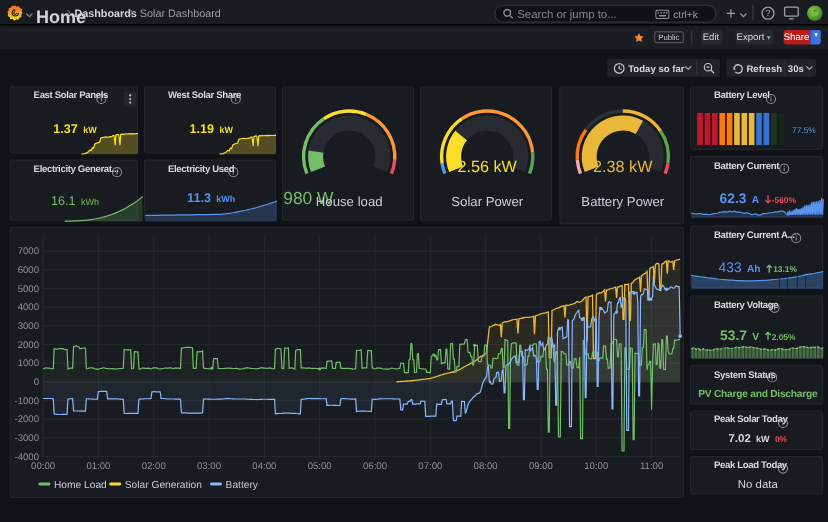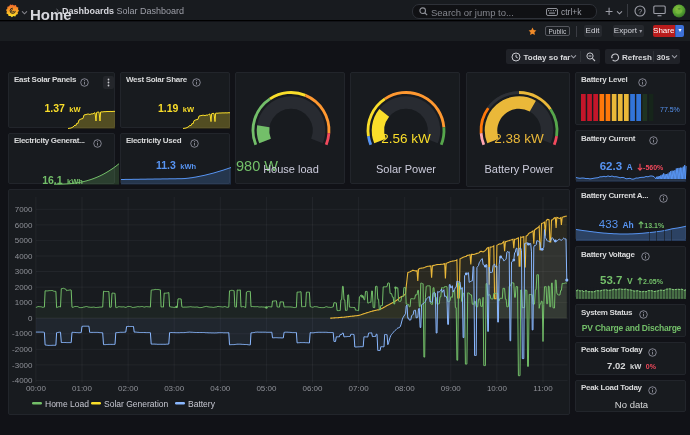--- a/index.html
+++ b/index.html
@@ -1,17 +1,17 @@
 <!DOCTYPE html>
 <html><head><meta charset="utf-8"><style>
 * { margin:0; padding:0; box-sizing:border-box; }
 body { width:690px; height:435px; background:#111217; font-family:"Liberation Sans",sans-serif; overflow:hidden; position:relative; color:#ccccdc; }
 .abs { position:absolute; }
 .panel { position:absolute; background:#181b1f; border:1px solid #22252b; border-radius:2px; }
-.ptitle { position:absolute; left:5px; top:2.5px; font-size:8px; font-weight:700; color:#d8d9da; letter-spacing:-0.3px; white-space:nowrap; }
+.ptitle { position:absolute; left:19px; top:2.5px; font-size:8px; font-weight:700; color:#d8d9da; letter-spacing:-0.3px; white-space:nowrap; }
 .ic { position:absolute; }
 .ax { font-size:8px; fill:#8e9097; font-family:"Liberation Sans",sans-serif; }
 .lg { font-size:8.5px; fill:#c8c9d3; font-family:"Liberation Sans",sans-serif; }
 </style></head><body>
 
 <div class="abs" style="left:0;top:0;width:690px;height:21px;background:#181b1f;border-bottom:1px solid #000;"></div>
 <svg class="abs" style="left:6px;top:4px" width="13" height="14" viewBox="0 0 13 14">
 <defs>
       <linearGradient id="gl" x1="0" y1="0" x2="0" y2="1">
         <stop offset="0" stop-color="#F4662B"></stop>
@@ -157,21 +157,21 @@
 <div class="ptitle">Electricity Generat...</div>
     <svg class="ic" style="left:83.5px;top:5px" width="9" height="9" viewBox="0 0 10 10">
       <circle cx="5" cy="5" r="4.2" fill="none" stroke="rgba(204,204,220,0.65)" stroke-width="1"></circle>
       <rect x="4.5" y="4.2" width="1" height="3" fill="rgba(204,204,220,0.65)"></rect>
       <rect x="4.5" y="2.4" width="1" height="1" fill="rgba(204,204,220,0.65)"></rect>
     </svg>
 <svg width="110" height="51" viewBox="0 0 110 51" style="position:absolute;left:0;top:0">
       <path d="M45.0 50.2 L46.0 50.2 L47.0 50.2 L48.0 50.2 L49.0 50.2 L50.0 50.2 L51.0 50.2 L52.0 50.1 L53.0 50.1 L54.0 50.1 L55.0 50.0 L56.0 50.0 L57.0 49.9 L58.0 49.9 L59.0 49.8 L60.0 49.7 L61.0 49.7 L62.0 49.6 L63.0 49.5 L64.0 49.4 L65.0 49.2 L66.0 49.1 L67.0 49.0 L68.0 48.8 L69.0 48.7 L70.0 48.5 L71.0 48.3 L72.0 48.1 L73.0 47.9 L74.0 47.7 L75.0 47.5 L76.0 47.2 L77.0 47.0 L78.0 46.7 L79.0 46.4 L80.0 46.1 L81.0 45.8 L82.0 45.5 L83.0 45.1 L84.0 44.8 L85.0 44.4 L86.0 44.0 L87.0 43.6 L88.0 43.2 L89.0 42.8 L90.0 42.3 L91.0 41.9 L92.0 41.4 L93.0 40.9 L94.0 40.4 L95.0 39.8 L96.0 39.3 L97.0 38.7 L98.0 38.1 L99.0 37.5 L100.0 36.9 L101.0 36.3 L102.0 35.6 L103.0 35.0 L104.0 34.3 L105.0 33.6 L106.0 32.8 L107.0 32.1 L108.0 31.3 L109.0 30.5 L110.0 29.7 L110.0 50.5 L45.0 50.5 Z" fill="rgba(115,191,105,0.22)" stroke="none"></path>
       <path d="M45.0 50.2 L46.0 50.2 L47.0 50.2 L48.0 50.2 L49.0 50.2 L50.0 50.2 L51.0 50.2 L52.0 50.1 L53.0 50.1 L54.0 50.1 L55.0 50.0 L56.0 50.0 L57.0 49.9 L58.0 49.9 L59.0 49.8 L60.0 49.7 L61.0 49.7 L62.0 49.6 L63.0 49.5 L64.0 49.4 L65.0 49.2 L66.0 49.1 L67.0 49.0 L68.0 48.8 L69.0 48.7 L70.0 48.5 L71.0 48.3 L72.0 48.1 L73.0 47.9 L74.0 47.7 L75.0 47.5 L76.0 47.2 L77.0 47.0 L78.0 46.7 L79.0 46.4 L80.0 46.1 L81.0 45.8 L82.0 45.5 L83.0 45.1 L84.0 44.8 L85.0 44.4 L86.0 44.0 L87.0 43.6 L88.0 43.2 L89.0 42.8 L90.0 42.3 L91.0 41.9 L92.0 41.4 L93.0 40.9 L94.0 40.4 L95.0 39.8 L96.0 39.3 L97.0 38.7 L98.0 38.1 L99.0 37.5 L100.0 36.9 L101.0 36.3 L102.0 35.6 L103.0 35.0 L104.0 34.3 L105.0 33.6 L106.0 32.8 L107.0 32.1 L108.0 31.3 L109.0 30.5 L110.0 29.7" fill="none" stroke="#73BF69" stroke-width="1"></path>
     </svg>
-<div class="abs" style="left:0;top:36px;width:107px;text-align:center;font-weight:700;color:#73BF69;white-space:nowrap;"><span style="font-size:10.5px;">16.1</span> <span style="font-size:7.5px;">kWh</span></div>
+<div class="abs" style="left:0;top:24px;width:107px;text-align:center;font-weight:400;color:#73BF69;white-space:nowrap;"><span style="font-size:10.5px;">16.1</span> <span style="font-size:7.5px;">kWh</span></div>
 </div>
 <div class="panel" style="left:120px;top:132.5px;width:110px;height:51px;">
 <div class="ptitle">Electricity Used</div>
     <svg class="ic" style="left:68.5px;top:5px" width="9" height="9" viewBox="0 0 10 10">
       <circle cx="5" cy="5" r="4.2" fill="none" stroke="rgba(204,204,220,0.65)" stroke-width="1"></circle>
       <rect x="4.5" y="4.2" width="1" height="3" fill="rgba(204,204,220,0.65)"></rect>
       <rect x="4.5" y="2.4" width="1" height="1" fill="rgba(204,204,220,0.65)"></rect>
     </svg>
 <svg width="110" height="51" viewBox="0 0 110 51" style="position:absolute;left:0;top:0">
       <path d="M0.0 45.5 L1.0 45.5 L2.0 45.5 L3.0 45.5 L4.0 45.4 L5.0 45.4 L6.0 45.4 L7.0 45.4 L8.0 45.4 L9.0 45.4 L10.0 45.4 L11.0 45.4 L12.0 45.3 L13.0 45.3 L14.0 45.3 L15.0 45.3 L16.0 45.3 L17.0 45.3 L18.0 45.3 L19.0 45.2 L20.0 45.2 L21.0 45.2 L22.0 45.2 L23.0 45.2 L24.0 45.2 L25.0 45.2 L26.0 45.1 L27.0 45.1 L28.0 45.1 L29.0 45.1 L30.0 45.1 L31.0 45.1 L32.0 45.1 L33.0 45.0 L34.0 45.0 L35.0 45.0 L36.0 45.0 L37.0 45.0 L38.0 45.0 L39.0 45.0 L40.0 45.0 L41.0 44.9 L42.0 44.9 L43.0 44.9 L44.0 44.9 L45.0 44.9 L46.0 44.9 L47.0 44.9 L48.0 44.8 L49.0 44.8 L50.0 44.8 L51.0 44.8 L52.0 44.8 L53.0 44.8 L54.0 44.8 L55.0 44.8 L56.0 44.7 L57.0 44.7 L58.0 44.7 L59.0 44.7 L60.0 44.7 L61.0 44.7 L62.0 44.6 L63.0 44.6 L64.0 44.5 L65.0 44.4 L66.0 44.3 L67.0 44.2 L68.0 44.1 L69.0 43.9 L70.0 43.8 L71.0 43.7 L72.0 43.5 L73.0 43.3 L74.0 43.2 L75.0 43.0 L76.0 42.8 L77.0 42.6 L78.0 42.4 L79.0 42.2 L80.0 42.0 L81.0 41.8 L82.0 41.6 L83.0 41.4 L84.0 41.2 L85.0 40.9 L86.0 40.7 L87.0 40.4 L88.0 40.2 L89.0 39.9 L90.0 39.7 L91.0 39.4 L92.0 39.2 L93.0 38.9 L94.0 38.6 L95.0 38.3 L96.0 38.0 L97.0 37.7 L98.0 37.4 L99.0 37.1 L100.0 36.8 L101.0 36.5 L102.0 36.2 L103.0 35.9 L104.0 35.5 L105.0 35.2 L106.0 34.9 L107.0 34.5 L108.0 34.2 L109.0 33.9 L110.0 33.5 L110.0 50.5 L0.0 50.5 Z" fill="rgba(87,148,242,0.22)" stroke="none"></path>

